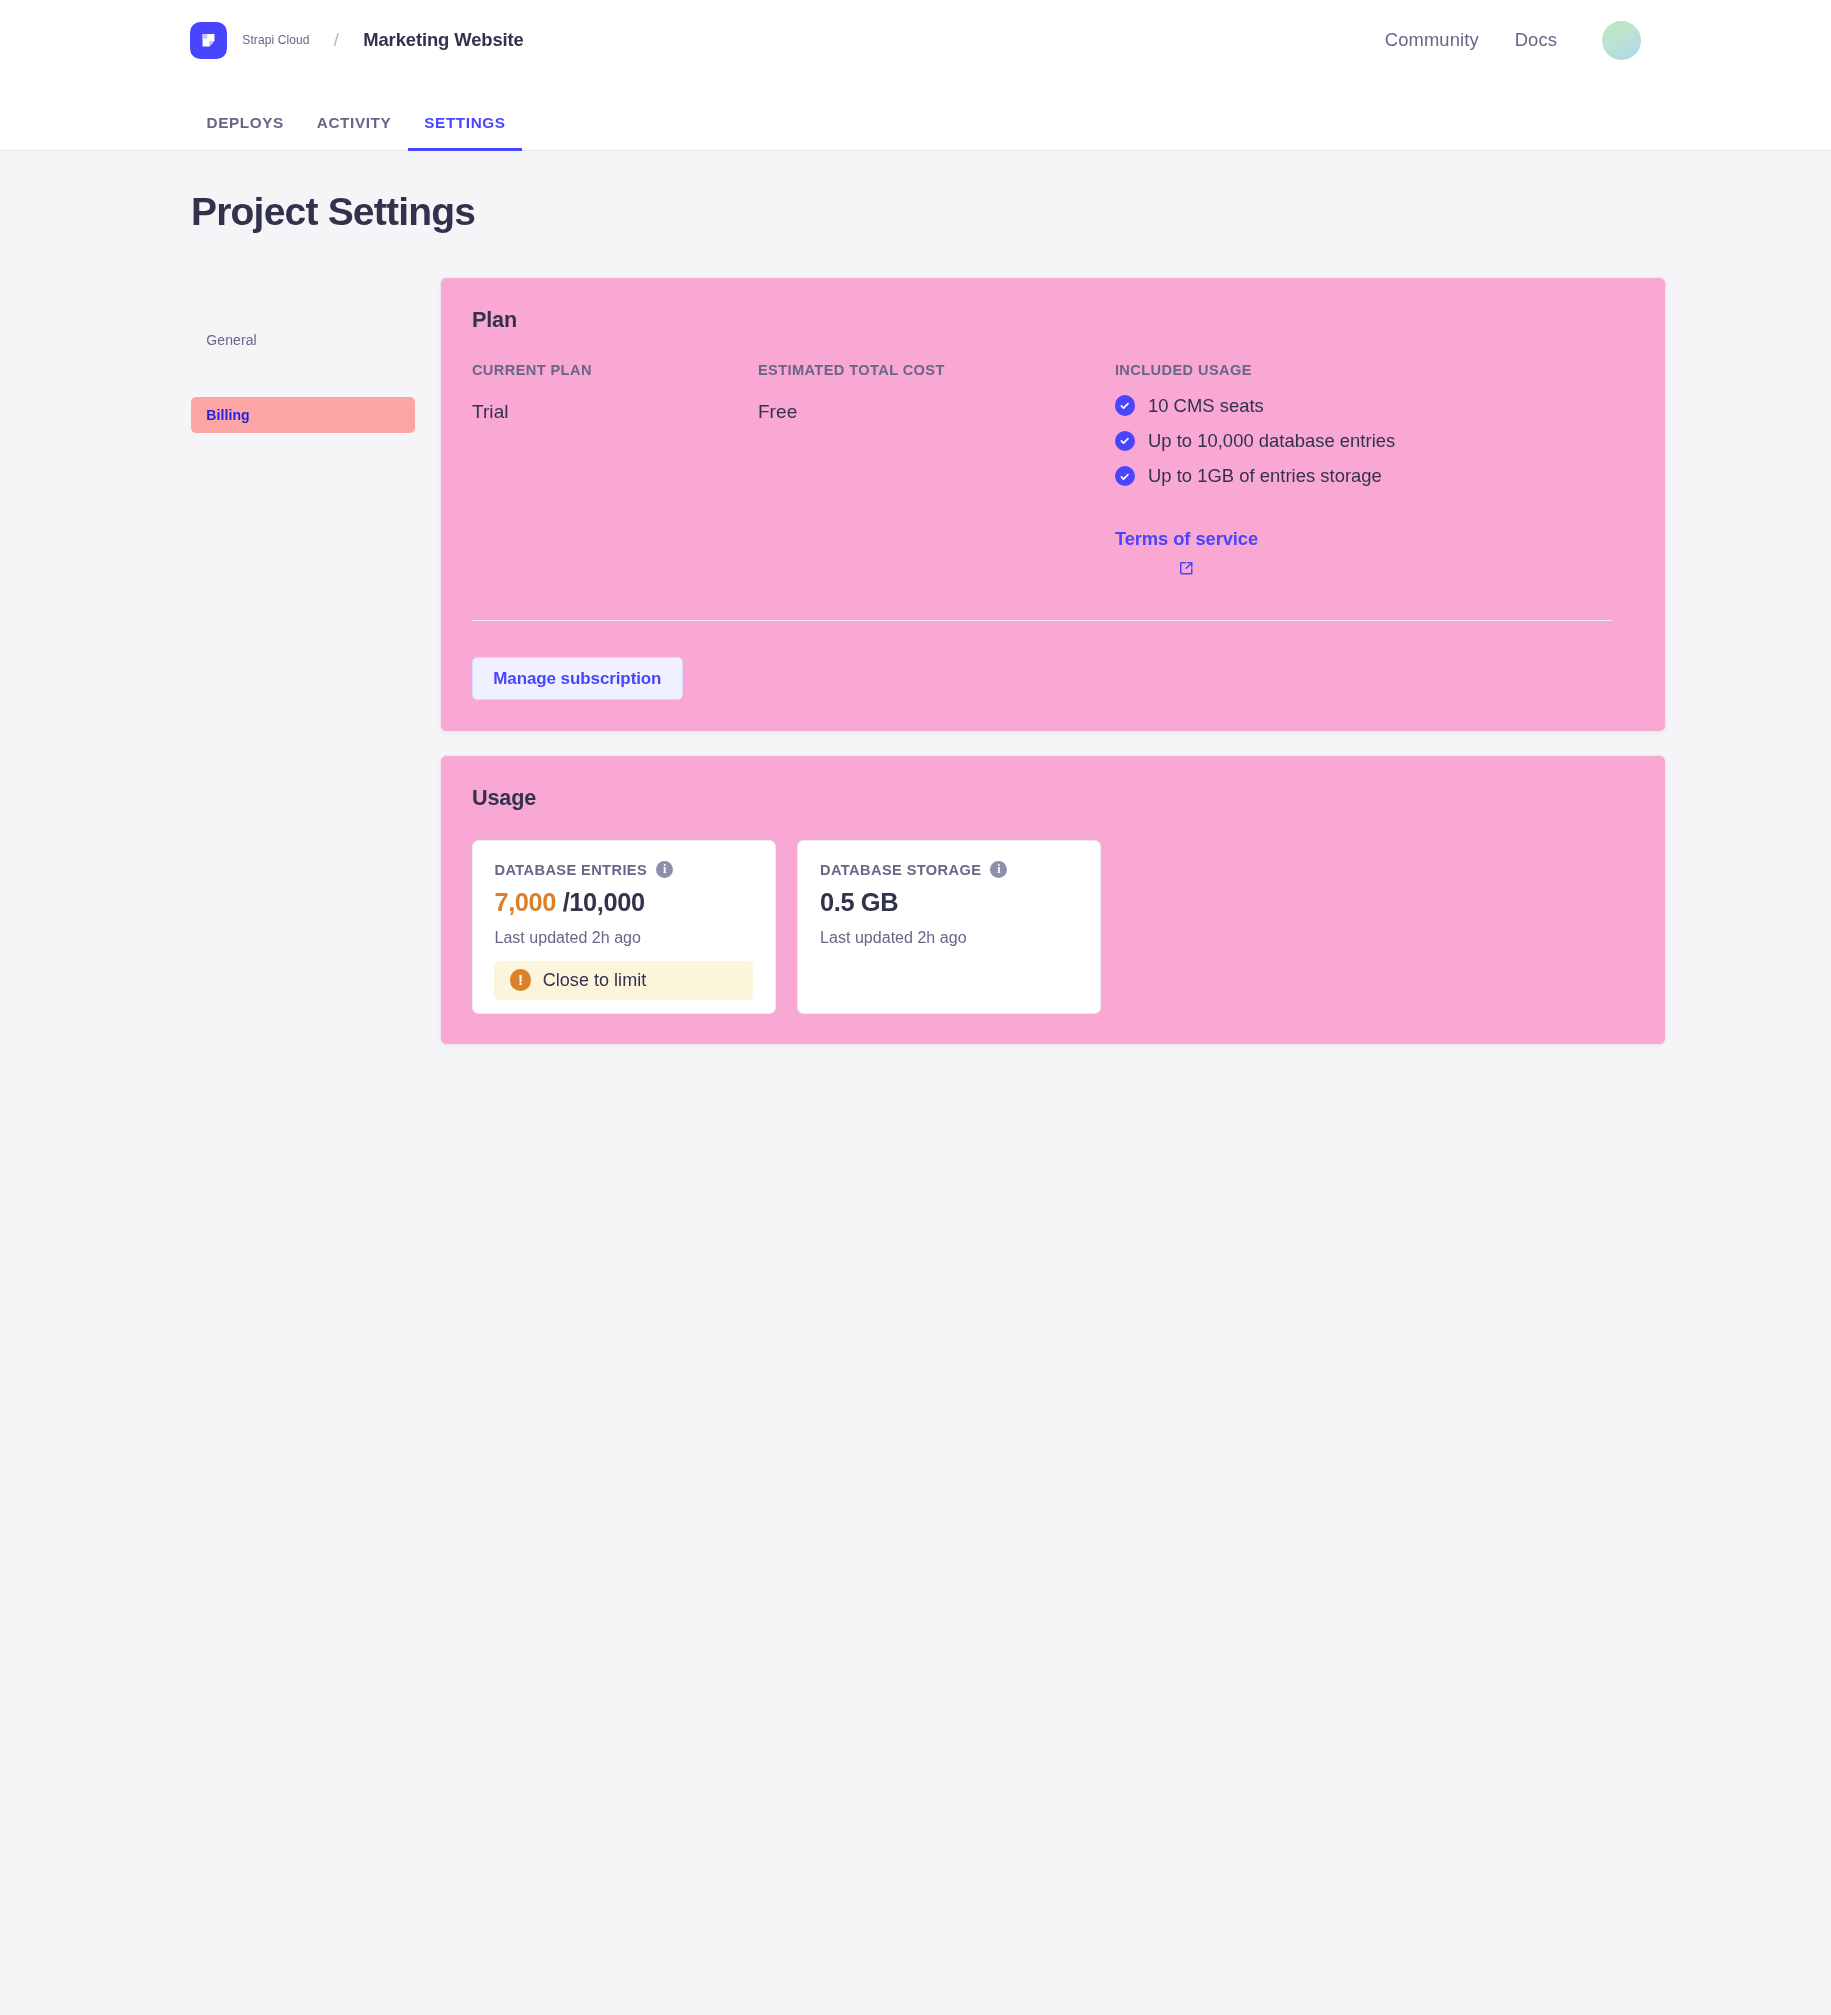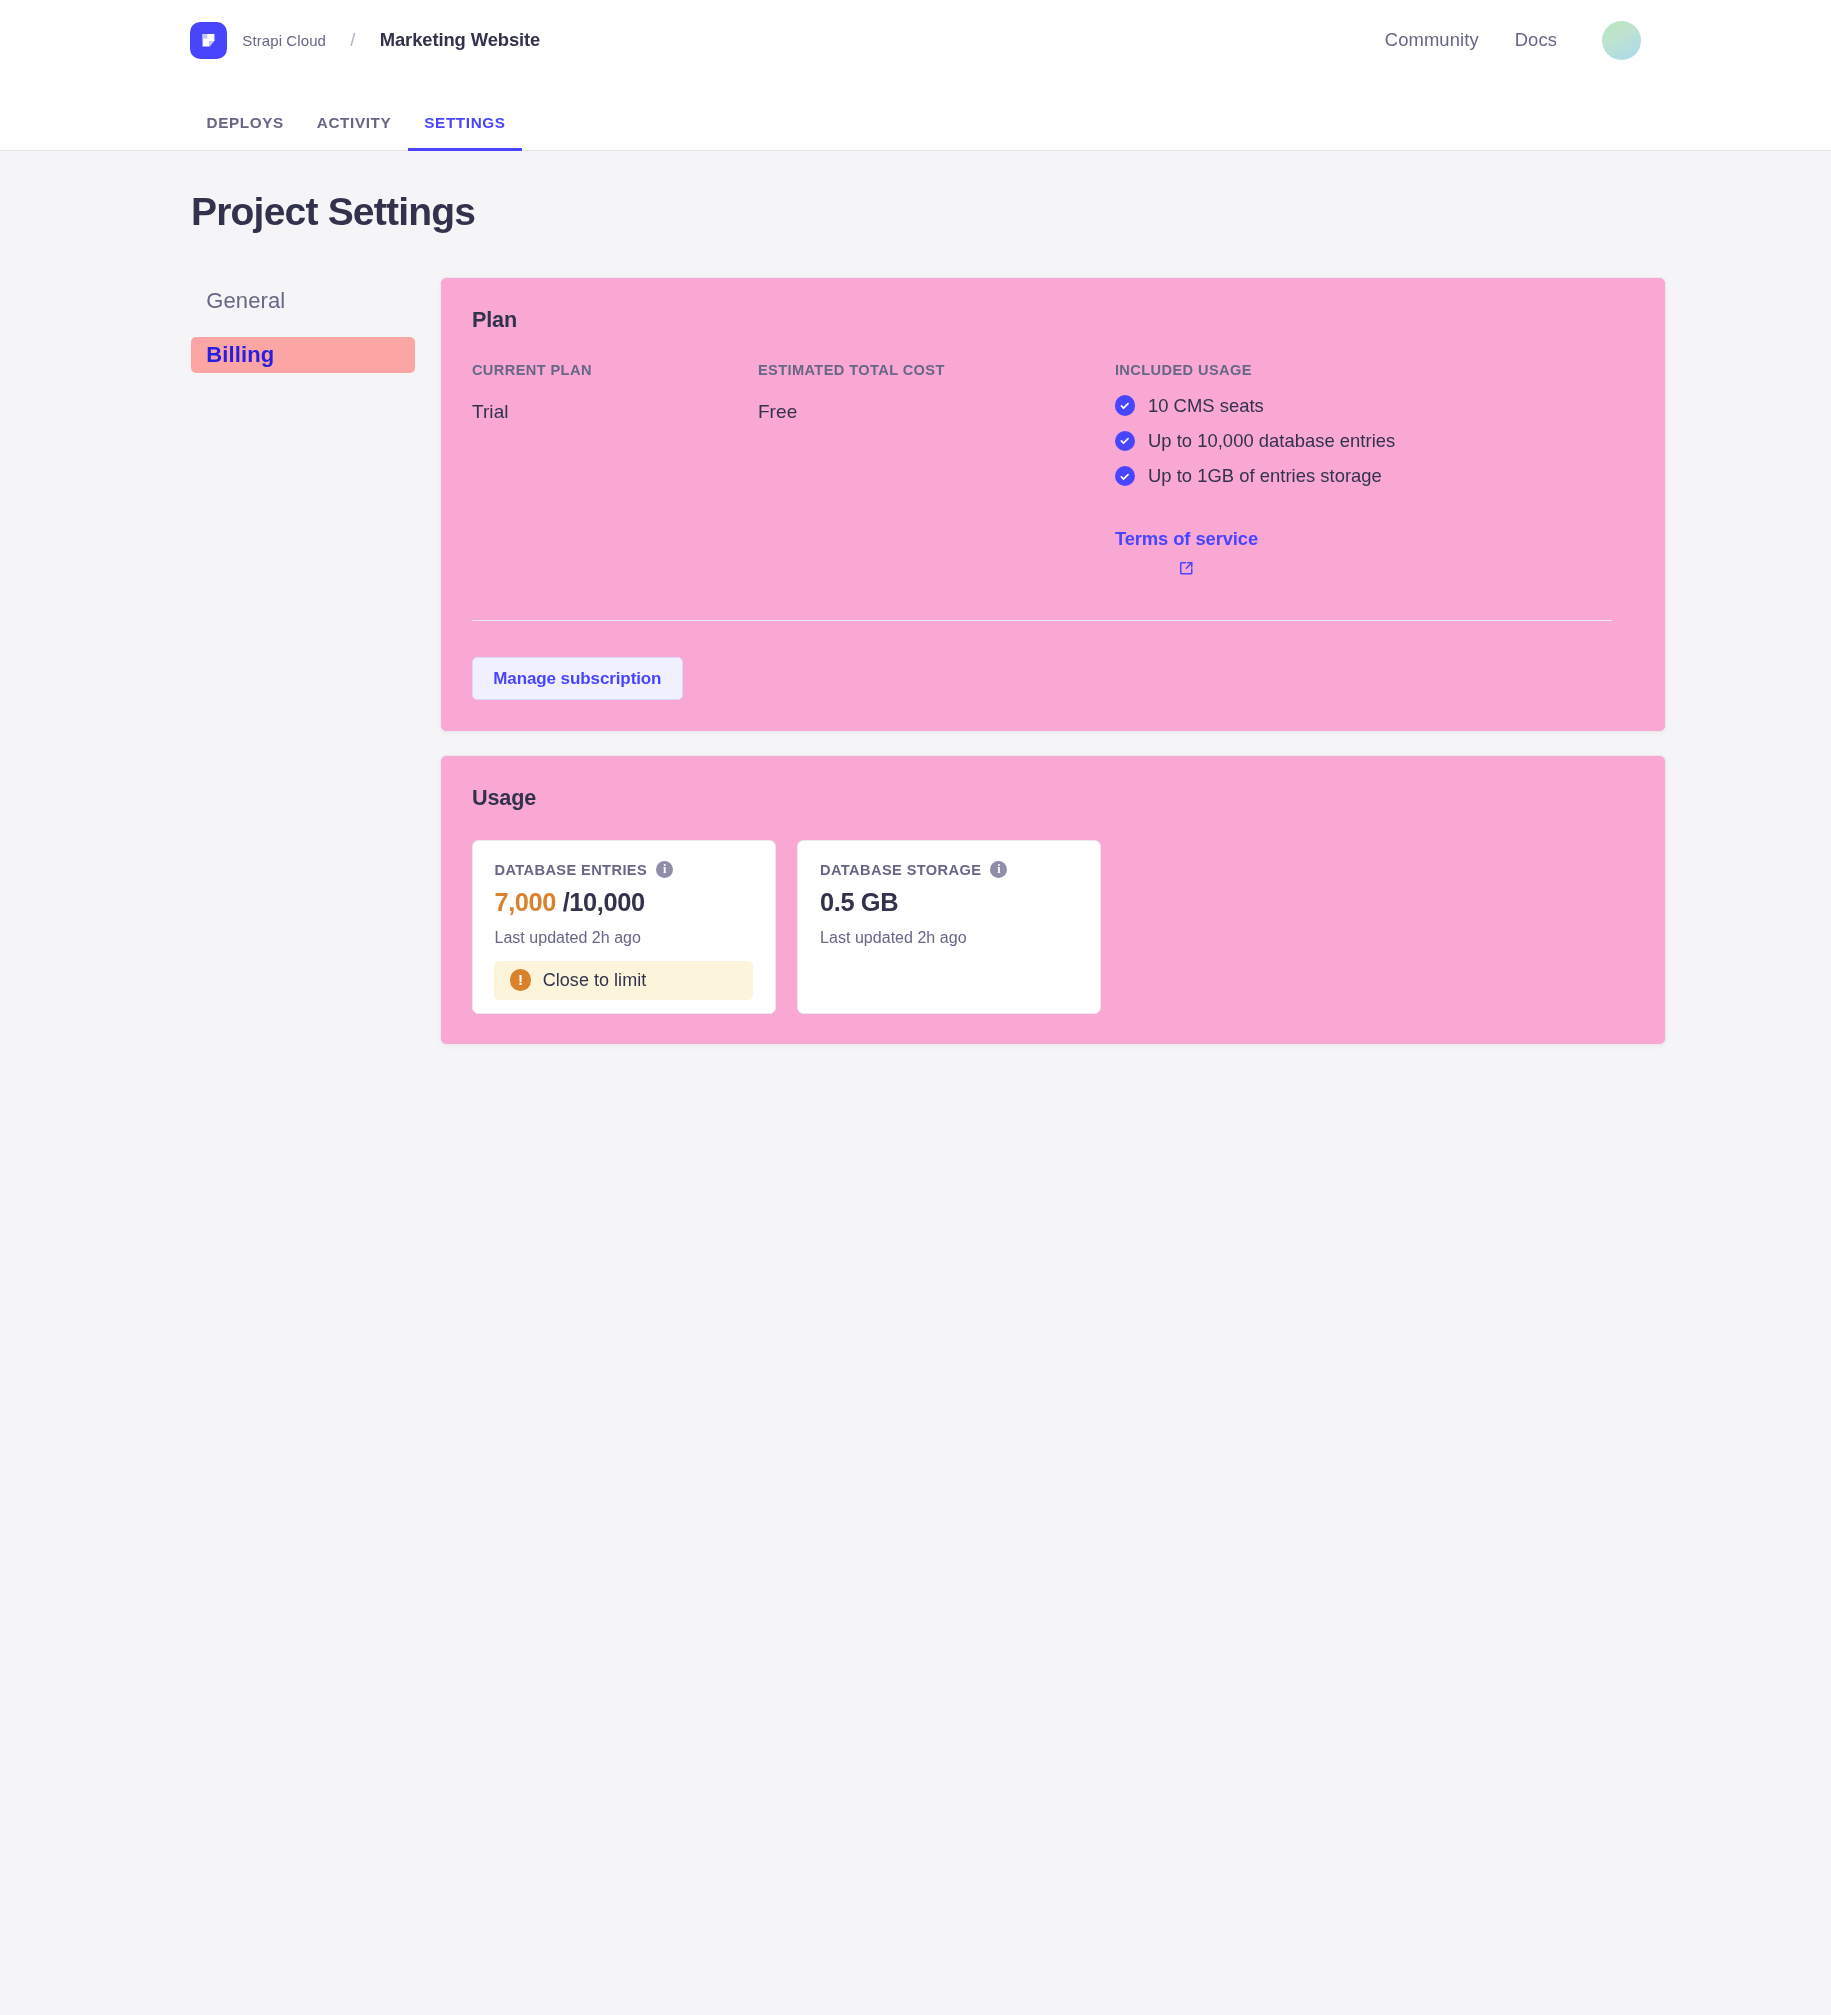--- a/index.html
+++ b/index.html
@@ -34,21 +34,21 @@
     width: 37px;
     height: 37px;
     border-radius: 10.2px;
     background: #4945ff;
     display: flex;
     align-items: center;
     justify-content: center;
     flex: none;
   }
   .crumb-root {
-    font-size: 15px;
+    font-size: 12px;
     color: #666687;
     letter-spacing: 0.1px;
   }
   .crumb-sep {
     font-size: 18.4px;
     color: #b5b5c4;
     margin: 0 9px;
   }
   .crumb-current {
     font-size: 18.4px;
@@ -126,25 +126,26 @@
     margin-left: 191px;
     flex: none;
     padding-top: 6.4px;
   }
   .side-item {
     height: 36px;
     display: flex;
     align-items: center;
     padding: 0 15.3px;
     border-radius: 5.1px;
-    font-size: 22px;
+    font-size: 14px;
     color: #666687;
     cursor: pointer;
     margin-bottom: 18px;
     letter-spacing: 0.1px;
+    margin-top: 39px;
   }
   .side-item.active {
     background: #fca5a5;
     color: #271fe0;
     font-weight: 700;
   }
 
   
   .cards {
     margin-left: 25.4px;

